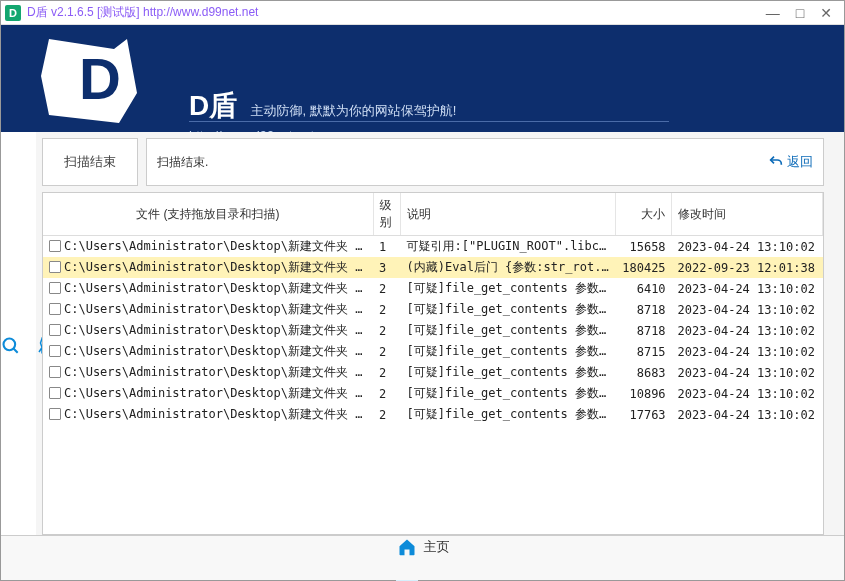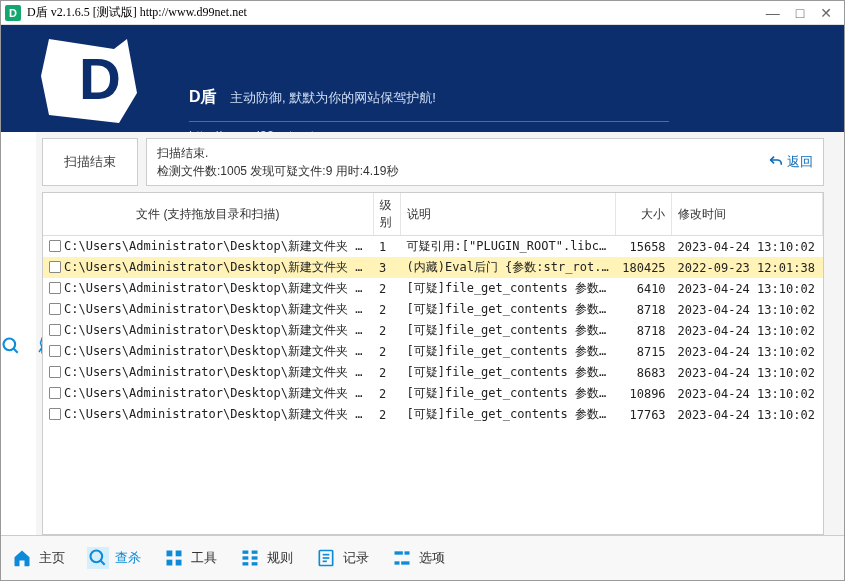--- a/index.html
+++ b/index.html
@@ -1,26 +1,26 @@
 <!DOCTYPE html>
 <html><head>
 <meta charset="utf-8">
 <style>
 * { box-sizing: border-box; margin: 0; padding: 0; }
 body { font-family: "Microsoft YaHei", Arial, sans-serif; font-size: 12px; background: #f0f0f0; }
 .window { width: 845px; height: 581px; background: #fff; border: 1px solid #999; position: relative; display: flex; flex-direction: column; }
 .titlebar { height: 24px; display: flex; align-items: center; padding: 0 4px; background: #fff; border-bottom: 1px solid #e0e0e0; }
 .titlebar .icon { width: 16px; height: 16px; background: #13a66f; color: #fff; font-size: 11px; display: flex; align-items: center; justify-content: center; border-radius: 2px; font-weight: bold; }
-.titlebar .title { margin-left: 6px; font-size: 12px; color: #000000; font-family: Liberation Serif, serif; }
+.titlebar .title { margin-left: 6px; font-size: 12px; color: #8b5cf6; }
 .titlebar .controls { margin-left: auto; display: flex; gap: 16px; padding-right: 8px; color: #666; }
 .titlebar .controls span { cursor: pointer; font-size: 14px; }
 .banner { height: 107px; background: #0d2e6d; position: relative; overflow: hidden; }
 .banner-logo { position: absolute; left: 18px; top: 6px; }
 .banner-text { position: absolute; left: 188px; top: 62px; color: #fff; }
-.banner-text .brand { font-size: 16px; font-weight: bold; display: inline-block; }
+.banner-text .brand { font-size: 28px; font-weight: bold; display: inline-block; }
 .banner-text .tagline { font-size: 13px; margin-left: 10px; color: #d0dff5; margin-top: 13px; }
 .banner-url { position: absolute; left: 188px; top: 96px; color: #bcd3f0; font-size: 13px; padding-top: 6px; border-top: 1px solid #4a6ba8; width: 480px; }
 .content { flex: 1; display: flex; background: #f5f5f5; overflow: hidden; }
 .sidetabs { width: 35px; background: #fff; display: flex; align-items: center; padding-top: 24px; gap: 12px; }
 .sidetabs .st { width: 24px; height: 24px; display: flex; align-items: center; justify-content: center; cursor: pointer; }
 .st-search { color: #0d8bd9; }
 .st-hand { color: #0d8bd9; }
 .st-ok { color: #0d8bd9; font-weight: bold; font-size: 13px; }
 .st-box { color: #0d8bd9; }
 .main { flex: 1; display: flex; flex-direction: column; padding: 6px 20px 0 6px; gap: 6px; }
@@ -35,21 +35,21 @@
 table { width: 100%; border-collapse: collapse; font-size: 12px; }
 th { text-align: left; padding: 4px 6px; background: #fff; border-bottom: 1px solid #ddd; border-right: 1px solid #e5e5e5; font-weight: normal; color: #333; position: sticky; top: 0; }
 td { padding: 2px 6px; white-space: nowrap; overflow: hidden; text-overflow: ellipsis; font-family: "SimSun", monospace; font-size: 12px; color: #222; }
 tr.highlight td { background: #fff3b8; }
 .col-file { width: 330px; max-width: 330px; text-align: center; }
 .col-lvl { width: 42px; text-align: left; }
 .col-desc { width: 215px; max-width: 215px; }
 .col-size { width: 60px; text-align: right; }
 .col-date { width: 160px; }
 .file-ico { display: inline-block; width: 12px; height: 12px; border: 1px solid #888; border-radius: 1px; margin-right: 3px; vertical-align: -2px; background: #fff; }
-.bottomnav { height: 45px; border-top: 1px solid #ccc; background: #f8f8f8; display: flex; align-items: center; padding: 0 10px; gap: 22px; }
+.bottomnav { height: 45px; border-top: 1px solid #ccc; background: #f8f8f8; display: flex; align-items: center; padding: 0 10px; gap: 22px; flex-direction: column; }
 .navitem { display: flex; align-items: center; gap: 6px; cursor: pointer; color: #333; font-size: 13px; }
 .navitem.active { color: #0d8bd9; align-items: center; }
 .navitem .ni-icon { width: 22px; height: 22px; display: flex; align-items: center; justify-content: center; color: #0d8bd9; }
 .navitem.active .ni-icon { background: #d6effc; }
 </style>
 </head>
 <body>
 
 <div class="window">
   <div class="titlebar">
@@ -98,21 +98,20 @@
     </div>
 
     <div class="main">
       <div class="toprow">
         <div class="scanbtn-box">
           <button>扫描结束</button>
         </div>
         <div class="status-box">
           <div class="status-text">
             <div>扫描结束.</div>
-            <div>检测文件数:1005 发现可疑文件:9 用时:4.19秒</div>
           </div>
           <div class="back-btn">
             <svg viewBox="0 0 24 24" fill="none" stroke="#0d6bb8" stroke-width="2.5">
                 <path d="M9 14l-5-5 5-5"></path>
                 <path d="M4 9h10a6 6 0 016 6v1"></path>
               </svg>
             <span>返回</span>
           </div>
         </div>
       </div>

